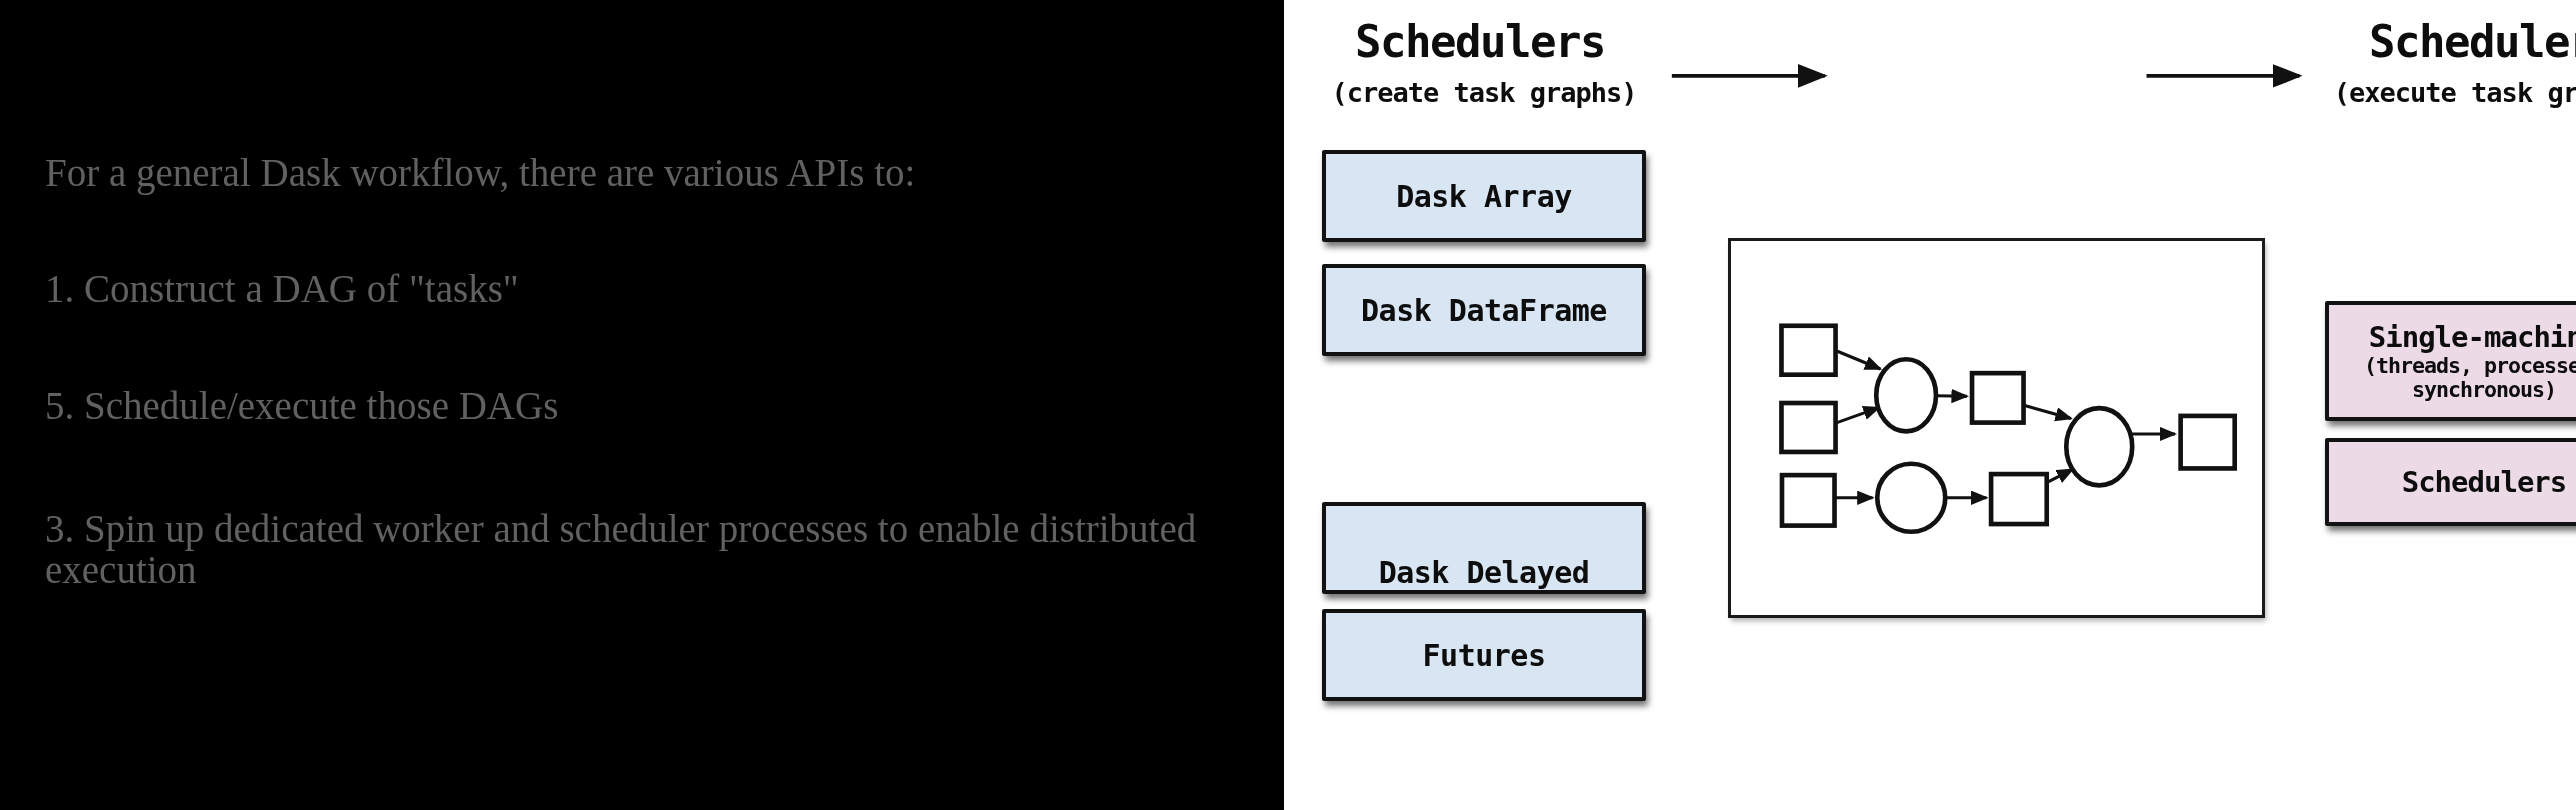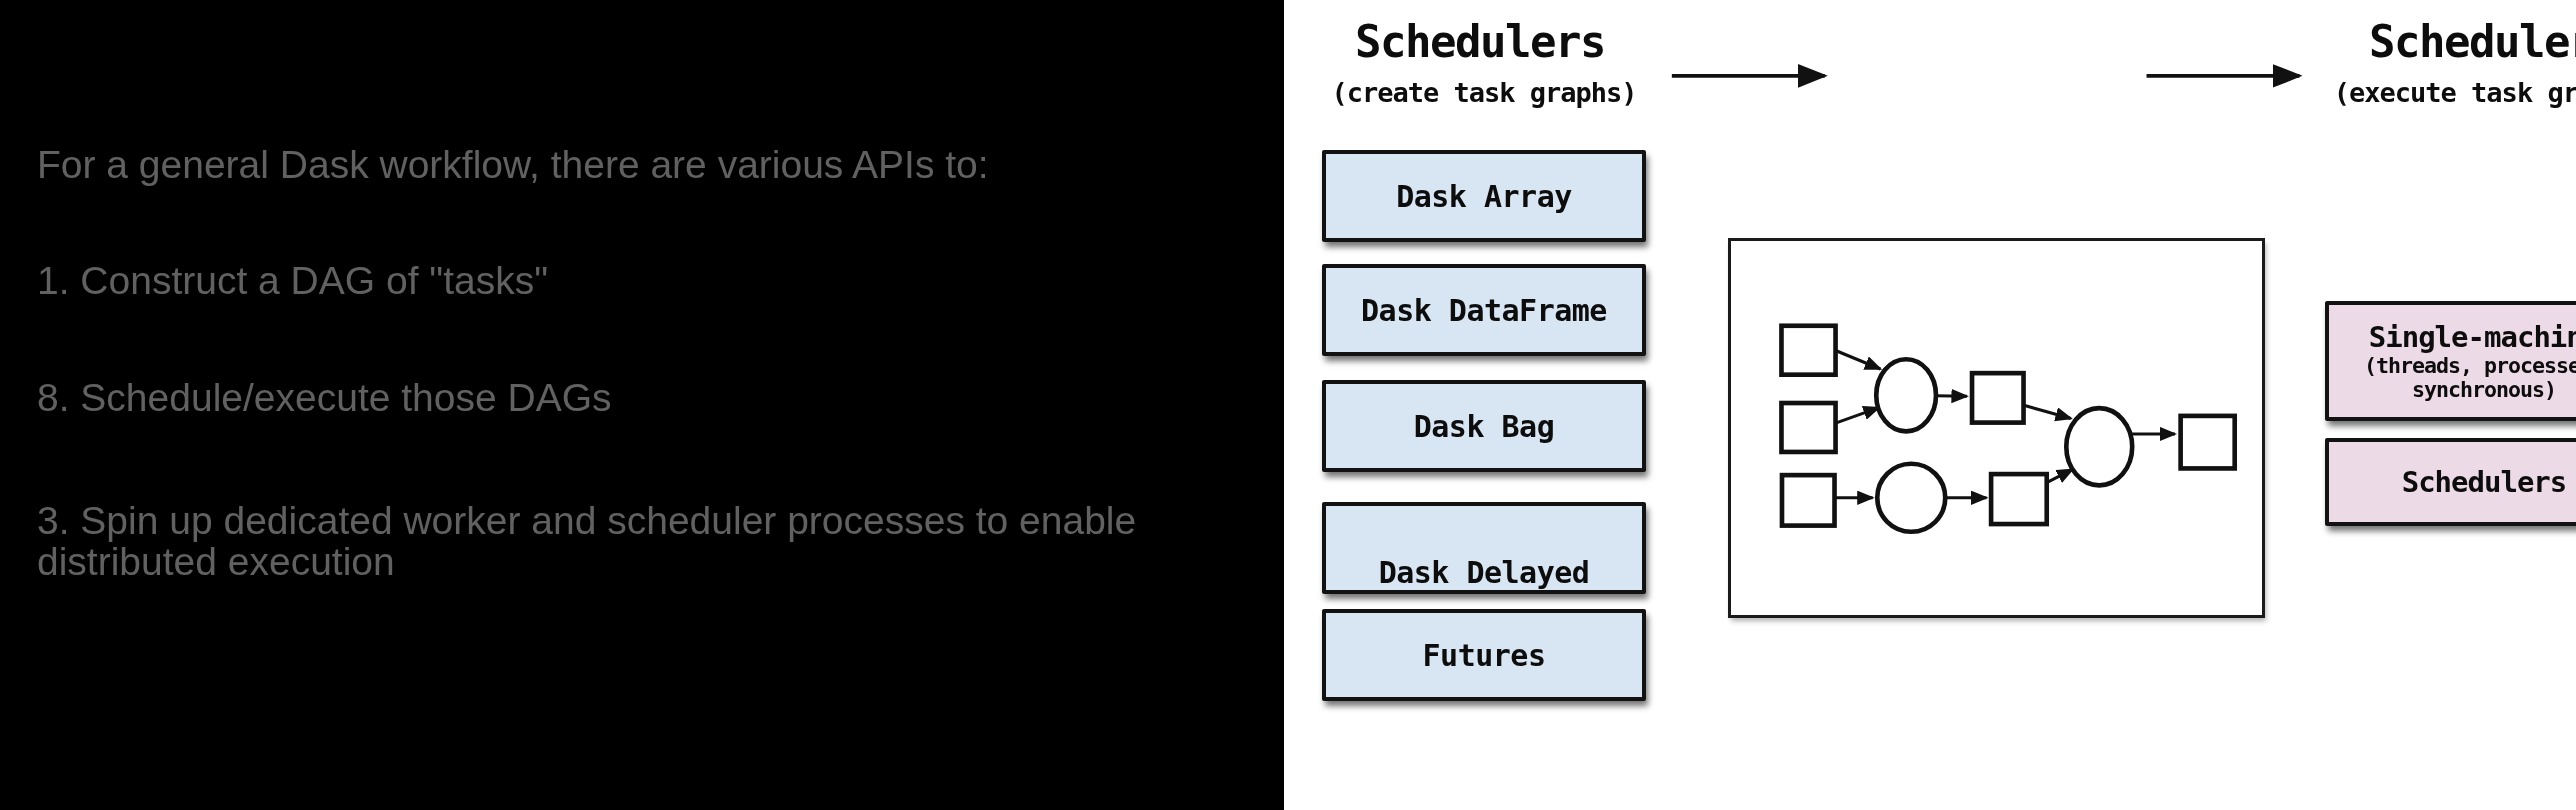--- a/index.html
+++ b/index.html
@@ -16,22 +16,22 @@
   .notes-panel {
     position: absolute;
     left: 0; top: 0;
     width: 1284px; height: 810px;
     background: #000000;
   }
   .notes-panel p {
     position: absolute;
     left: 29px;
     width: 1221px;
-    margin: 8px;
-    font-family: Liberation Sans, sans-serif;
+    margin: 16px;
+    font-family: Liberation Serif, serif;
     font-size: 39px;
     line-height: 1.04;
     color: #616161;
     letter-spacing: 0px;
   }
   .note-intro  { top: 137px; }
   .note-item-1 { top: 253px; }
   .note-item-2 { top: 370px; }
   .note-item-3 { top: 493px; }
 
@@ -148,21 +148,21 @@
   }
 </style>
 </head>
 <body>
 
 <div class="page">
 
   <div class="notes-panel">
     <p class="note-intro">For a general Dask workflow, there are various APIs to:</p>
     <p class="note-item-1">1. Construct a DAG of "tasks"</p>
-    <p class="note-item-2">8. Schedule/execute those DAGs</p>
+    <p class="note-item-2">5. Schedule/execute those DAGs</p>
     <p class="note-item-3">3. Spin up dedicated worker and scheduler processes to enable distributed execution</p>
   </div>
 
   <div class="diagram-panel">
 
     <div class="col-title title-collections">Schedulers</div>
     <div class="col-subtitle subtitle-create">(create task graphs)</div>
 
 
     <div class="col-title title-schedulers">Schedulers</div>
@@ -176,23 +176,20 @@
       </defs>
       <line x1="23" y1="46" x2="320" y2="46" stroke="#111" stroke-width="7" marker-end="url(#head-big)"></line>
       <line x1="945" y1="46" x2="1242" y2="46" stroke="#111" stroke-width="7" marker-end="url(#head-big)"></line>
     </svg>
 
     <div class="collection-box cbox-1">
       <span>Dask Array</span>
     </div>
     <div class="collection-box cbox-2">
       <span>Dask DataFrame</span>
-    </div>
-    <div class="collection-box cbox-3">
-      <span>Dask Bag</span>
     </div>
     <div class="collection-box cbox-4">
       <span>Dask Delayed</span>
     </div>
     <div class="collection-box cbox-5">
       <span>Futures</span>
     </div>
 
     <div class="task-graph-frame">
       <svg viewBox="0 0 1031 725">

